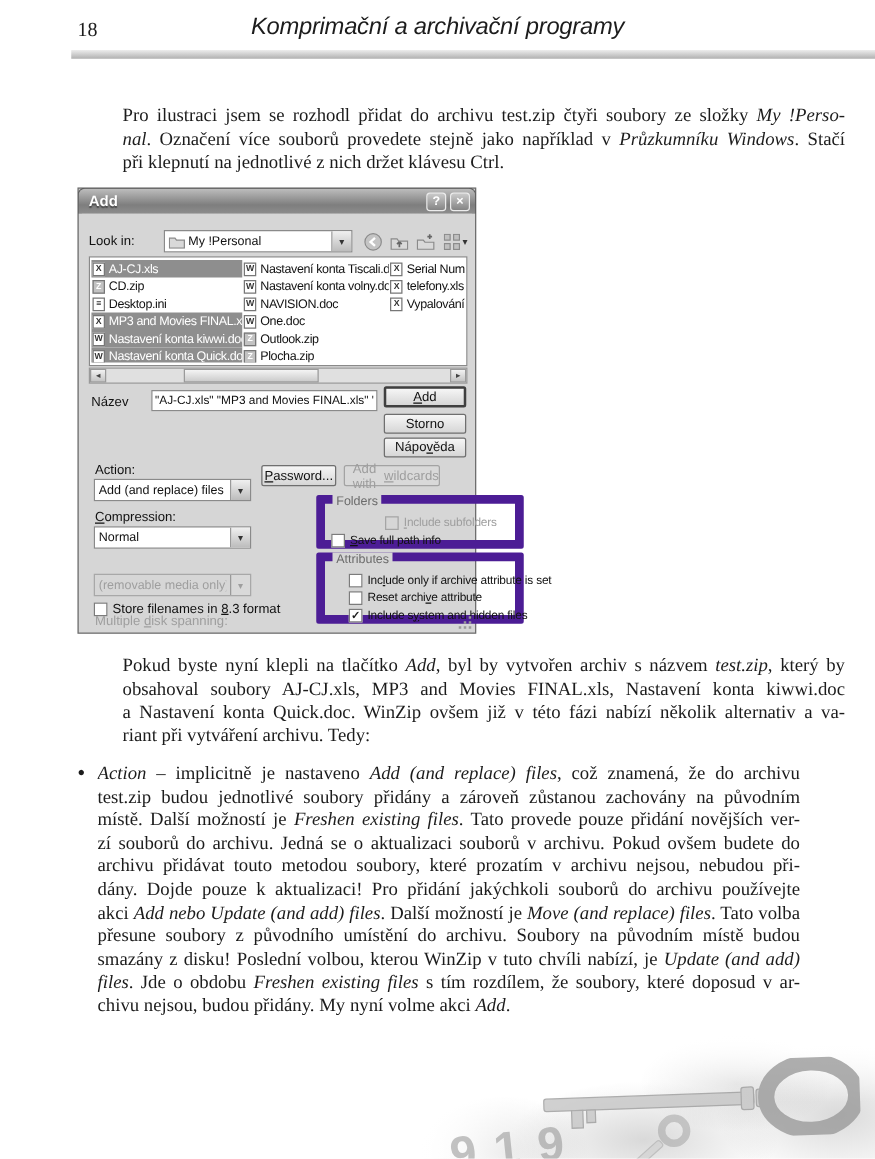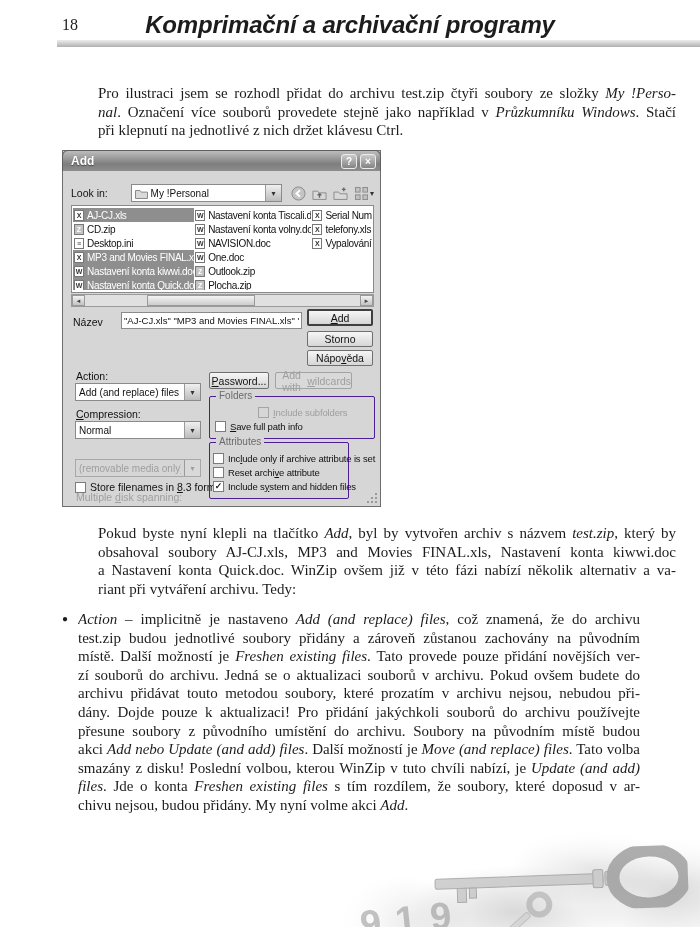--- a/index.html
+++ b/index.html
@@ -5,22 +5,22 @@
   html,body{margin:0;padding:0;}
   body{
     width:700px;height:927px;position:relative;overflow:hidden;
     background:#ffffff;color:#1c1c1c;
     font-family:"Liberation Serif",serif;
   }
   
   .pagenum{position:absolute;left:62px;top:16px;font-size:16px;}
   .headtitle{
     position:absolute;left:60px;right:60px;top:11px;text-align:center;
-    font-family:"Liberation Sans",sans-serif;font-style:italic;font-weight:700;
-    font-size:24px;letter-spacing:-0.2px;
+    font-family:"Liberation Sans",sans-serif;font-style:italic;font-weight:400;
+    font-size:19px;letter-spacing:-0.2px;
   }
   .headrule{position:absolute;left:57px;right:0;top:40px;height:7px;
     background:linear-gradient(#ededed,#b0b0b0);}
   
   .para{position:absolute;left:62px;width:578px;font-size:15px;line-height:18.6px;margin-left:36px;}
   #intro{top:84px;}
   #body2{top:524px;}
   .bulletwrap{position:absolute;left:62px;top:610px;width:578px;
     font-size:15px;line-height:18.6px;display:flex;}
   .bmark{width:16px;font-size:10px;line-height:18.6px;}
@@ -121,23 +121,23 @@
   .ckrow{display:flex;align-items:center;gap:4px;white-space:nowrap;
     font-size:9.5px;letter-spacing:-0.15px;}
   .cb{flex:0 0 11px;width:11px;height:11px;border:1px solid #7c7c7c;background:#fff;
     box-sizing:border-box;display:inline-flex;align-items:center;justify-content:center;
     font-size:9px;color:#1a1a1a;}
   .cb.checked::after{content:"✓";font-weight:700;margin-top:-1px;}
   .ckrow.disabled{color:#9e9e9e;padding-left:43px;}
   .ckrow.disabled .cb{background:#d6d6d6;border-color:#a5a5a5;}
   #ck-store{position:absolute;left:12px;top:330px;font-size:10.5px;letter-spacing:0;}
   
-  .group{position:absolute;border:1px solid #4c1d95;border-radius:2px;box-sizing:border-box;}
+  .group{position:absolute;border:7px solid #4c1d95;border-radius:2px;box-sizing:border-box;margin-left:44px;}
   #grp-folders{left:146px;top:245px;width:166px;height:43px;padding:8px 5px 0 5px;}
-  #grp-attrs{left:146px;top:291px;width:140px;height:57px;padding:8px 5px 0 3px;}
+  #grp-attrs{left:146px;top:291px;width:166px;height:57px;padding:8px 5px 0 19px;}
   .gtitle{position:absolute;top:-7px;left:6px;background:#d6d6d6;padding:0 3px;
     color:#6b6b6b;font-size:10px;}
   .group .ckrow{height:14px;}
   
   .grip{position:absolute;right:3px;bottom:3px;width:10px;height:10px;}
   .grip::before{content:"";position:absolute;right:0;bottom:0;width:2px;height:2px;
     background:#9a9a9a;box-shadow:-4px 0 #9a9a9a,-8px 0 #9a9a9a,0 -4px #9a9a9a,
     0 -8px #9a9a9a,-4px -4px #9a9a9a;}
   
   .keys{position:absolute;left:330px;right:0;bottom:0;height:100px;overflow:hidden;
@@ -377,24 +377,24 @@
 
 <div class="bulletwrap">
   <span class="bmark">●</span>
   <div class="btext">
       <div class="tline"><span class="it">Action</span><span> – implicitně je nastaveno </span><span class="it">Add (and replace) files</span><span>, což znamená, že do archivu</span></div>
       <div class="tline"><span>test.zip budou jednotlivé soubory přidány a zároveň zůstanou zachovány na původním</span></div>
       <div class="tline"><span>místě. Další možností je </span><span class="it">Freshen existing files</span><span>. Tato provede pouze přidání novějších ver-</span></div>
       <div class="tline"><span>zí souborů do archivu. Jedná se o aktualizaci souborů v archivu. Pokud ovšem budete do</span></div>
       <div class="tline"><span>archivu přidávat touto metodou soubory, které prozatím v archivu nejsou, nebudou při-</span></div>
       <div class="tline"><span>dány. Dojde pouze k aktualizaci! Pro přidání jakýchkoli souborů do archivu používejte</span></div>
+      <div class="tline"><span>akci </span><span class="it">Add nebo Update (and add) files</span><span>. Další možností je </span><span class="it">Move (and replace) files</span><span>. Tato volba</span></div>
       <div class="tline"><span>přesune soubory z původního umístění do archivu. Soubory na původním místě budou</span></div>
-      <div class="tline"><span>akci </span><span class="it">Add nebo Update (and add) files</span><span>. Další možností je </span><span class="it">Move (and replace) files</span><span>. Tato volba</span></div>
       <div class="tline"><span>smazány z disku! Poslední volbou, kterou WinZip v tuto chvíli nabízí, je </span><span class="it">Update (and add)</span></div>
-      <div class="tline"><span class="it">files</span><span>. Jde o konta </span><span class="it">Freshen existing files</span><span> s tím rozdílem, že soubory, které doposud v ar-</span></div>
+      <div class="tline"><span class="it">files</span><span>. Jde o obdobu </span><span class="it">Freshen existing files</span><span> s tím rozdílem, že soubory, které doposud v ar-</span></div>
       <div class="tline last"><span>chivu nejsou, budou přidány. My nyní volme akci </span><span class="it">Add</span><span>.</span></div>
     </div>
 </div>
 
 <div class="keys">
   <svg class="bigkey" width="255" height="62" viewBox="0 0 255 62">
     <g stroke="#9b9b9b" fill="#c6c6c6">
       <rect x="2" y="26" width="168" height="10" rx="2"></rect>
       <rect x="24" y="36" width="9" height="14"></rect>
       <rect x="36" y="36" width="7" height="10"></rect>

